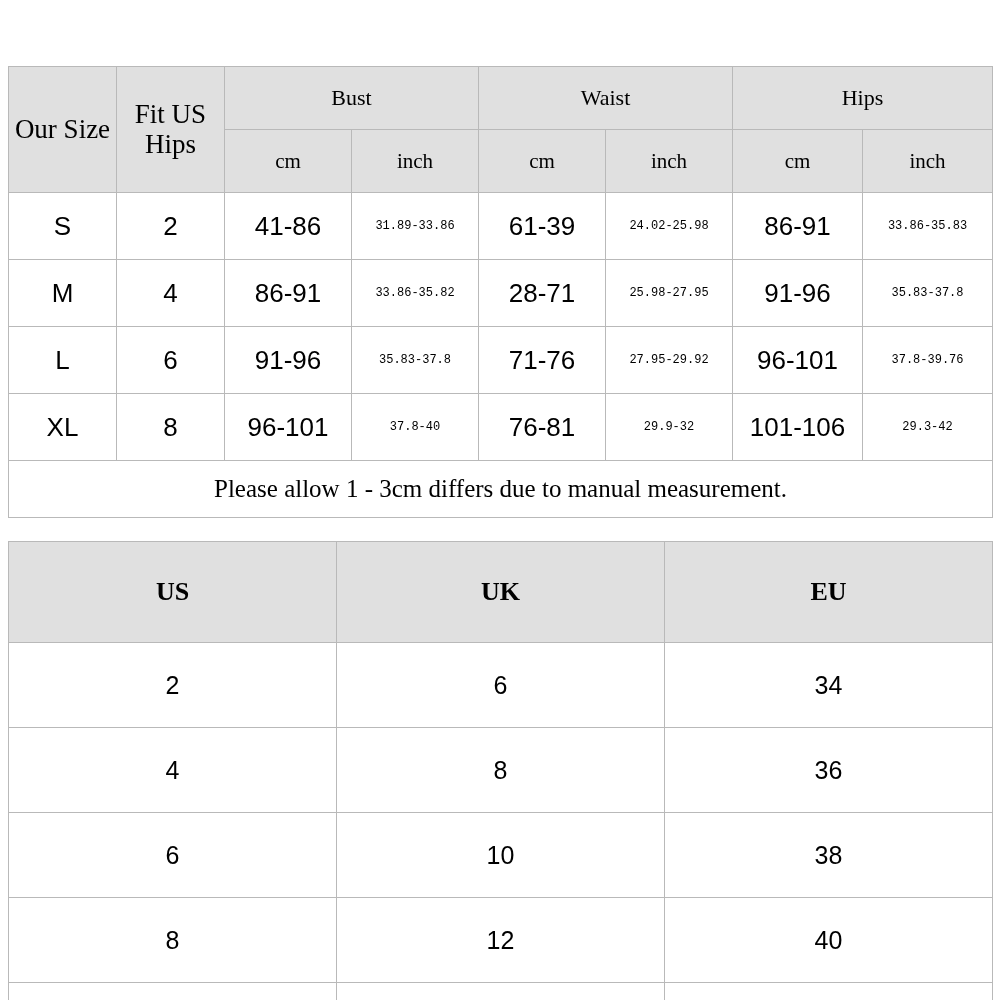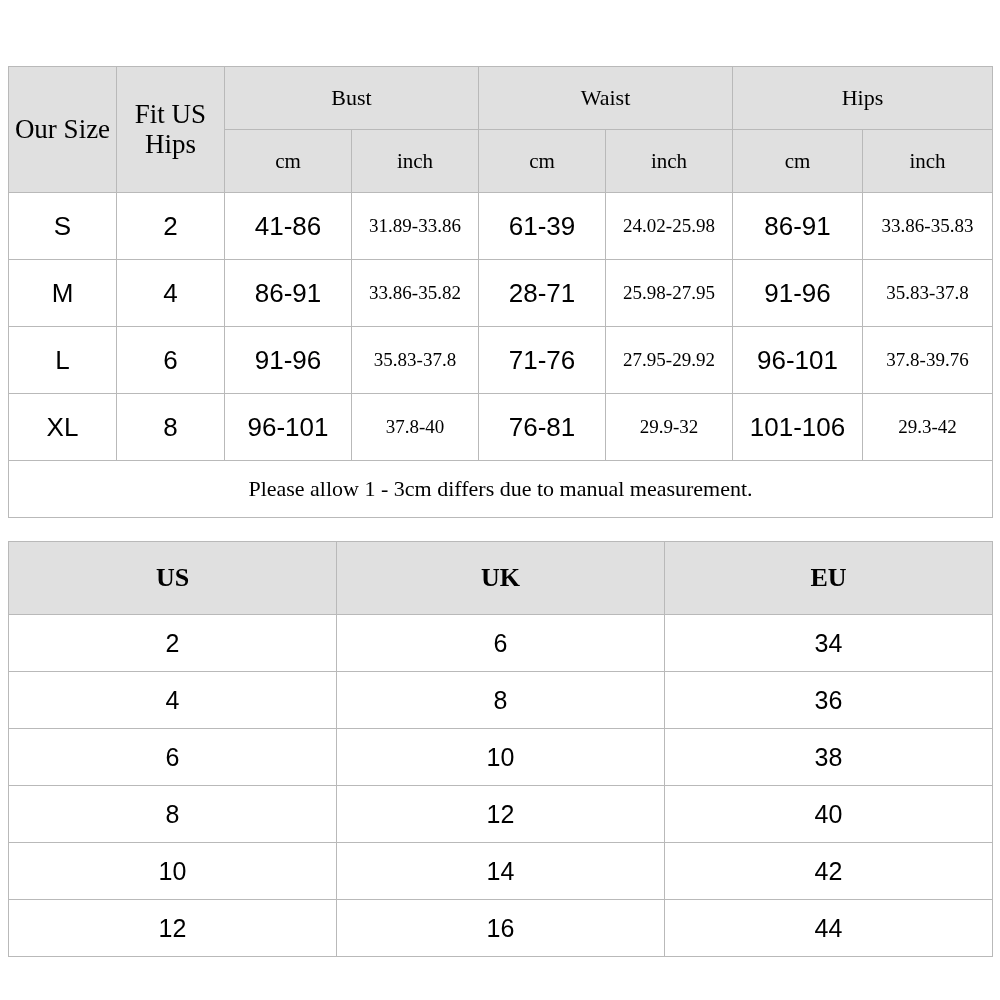--- a/index.html
+++ b/index.html
@@ -60,42 +60,42 @@
   }
   .cell-size {
     font-size: 26px;
     font-family: "Liberation Sans", sans-serif;
   }
   .cell-cm {
     font-size: 26px;
     font-family: "Liberation Sans", sans-serif;
   }
   .cell-inch {
-    font-size: 19px;
-    font-family: Liberation Serif, serif;
+    font-size: 12px;
+    font-family: Liberation Mono, monospace;
   }
   .note-row td {
     height: 56px;
-    font-size: 22px;
+    font-size: 25px;
     font-family: "Liberation Serif", serif;
     background: #ffffff;
   }
 
   
   table.conv {
     border-collapse: collapse;
     table-layout: fixed;
     width: 984px;
     margin-top: 23px;
   }
   table.conv td, table.conv th {
     border: 1px solid #b9b9b9;
     text-align: center;
     vertical-align: middle;
-    padding: 2px;
+    padding: 16px;
   }
   table.conv thead th {
     background: #e0e0e0;
     height: 68px;
     font-size: 26px;
     font-weight: bold;
     font-family: "Liberation Serif", serif;
   }
   table.conv tbody td {
     height: 52px;

